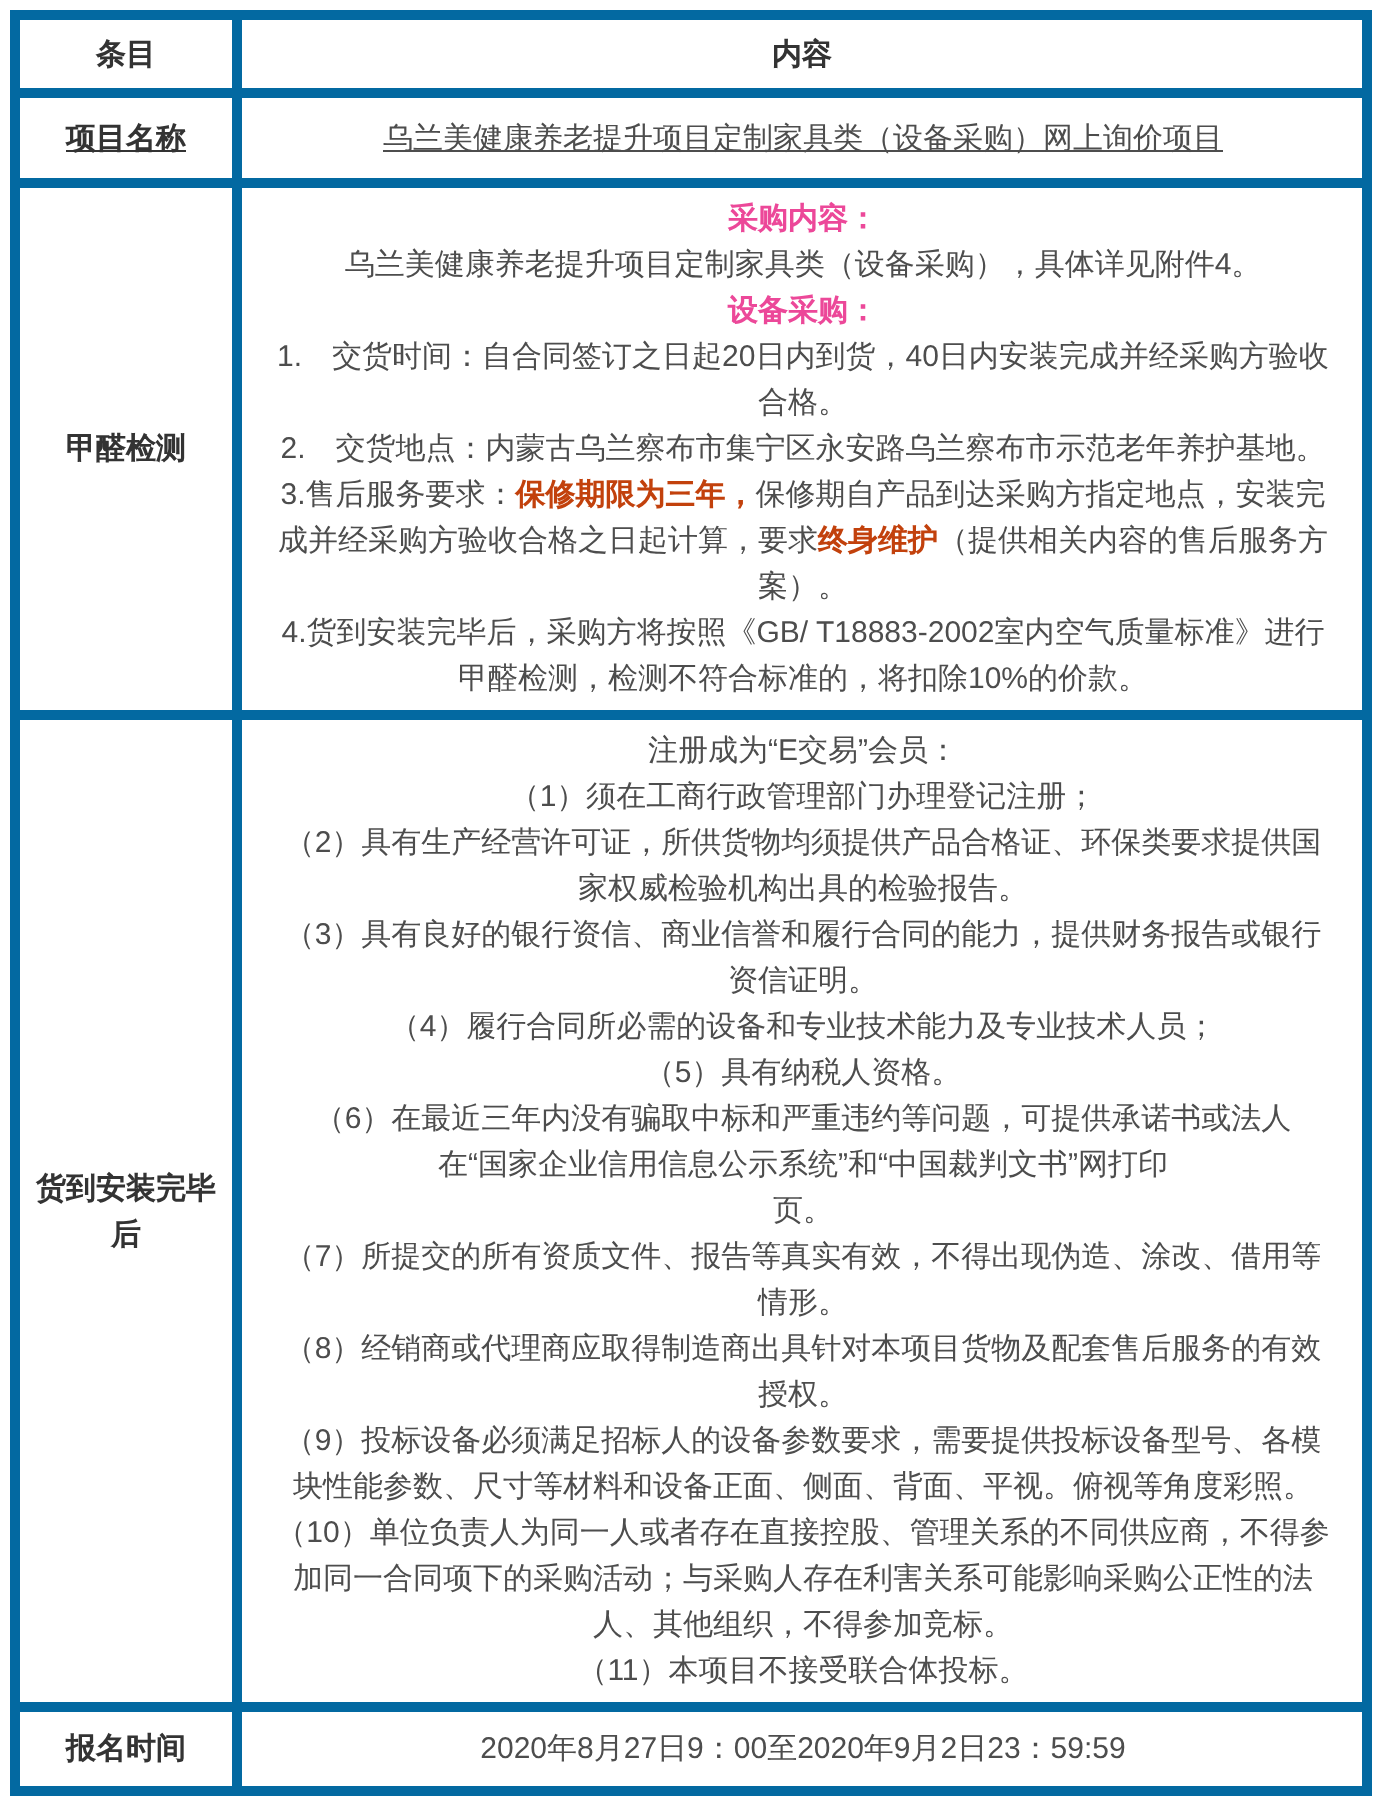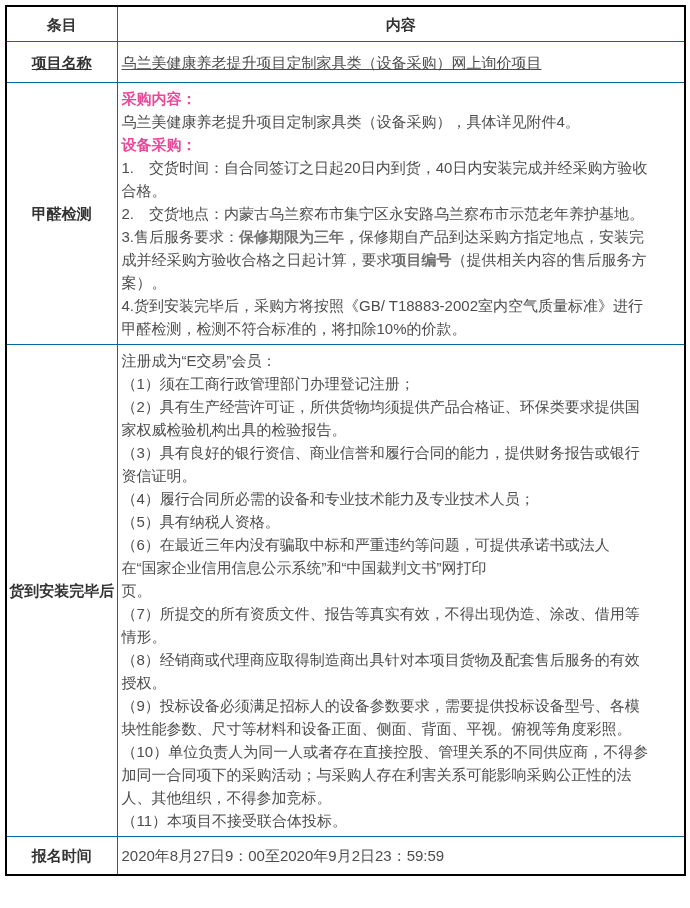--- a/index.html
+++ b/index.html
@@ -20,43 +20,43 @@
     border-collapse: collapse;
     table-layout: fixed;
     width: 681px;
     border: 2px solid #000000;
     color: #4d4d4d;
     font-size: 15px;
     line-height: 23px;
   }
   table.notice col.c1 { width: 111px; }
   table.notice td {
-    border: 1px solid #0369a1;
+    border: 5px solid #0369a1;
     vertical-align: middle;
     overflow: hidden;
   }
   td.label {
     text-align: center;
     font-weight: bold;
     color: #333333;
     padding: 2px 2px;
     word-break: break-all;
   }
   td.content {
-    text-align: left;
+    text-align: center;
     padding: 4px 3px 4px 4px;
     white-space: pre-wrap;
     word-break: break-all;
   }
   tr.r-head td { height: 30px; }
   tr.r-name td { height: 32px; text-decoration: underline; }
   tr.r-num  td { height: 31px; }
   tr.r-time td { height: 29px; }
   .b { font-weight: bold; color: #ec4899; }
-  .red { color: #737373; font-weight: bold; }
+  .red { color: #c2410c; font-weight: bold; }
 </style>
 </head>
 <body>
 
 <div class="page">
   <table class="notice">
     <colgroup>
         <col class="c1">
         <col class="c2">
       </colgroup>
@@ -71,21 +71,21 @@
       </tr>
       <tr>
         <td class="label">甲醛检测</td>
         <td class="content"><span class="b">采购内容：</span><span>
 乌兰美健康养老提升项目定制家具类（设备采购），具体详见附件4。
 </span><span class="b">设备采购：</span><span>
 1.　交货时间：自合同签订之日起20日内到货，40日内安装完成并经采购方验收
 合格。
 2.　交货地点：内蒙古乌兰察布市集宁区永安路乌兰察布市示范老年养护基地。
 3.售后服务要求：</span><span class="b red">保修期限为三年，</span><span>保修期自产品到达采购方指定地点，安装完
-成并经采购方验收合格之日起计算，要求</span><span class="b red">项目编号</span><span>（提供相关内容的售后服务方
+成并经采购方验收合格之日起计算，要求</span><span class="b red">终身维护</span><span>（提供相关内容的售后服务方
 案）。
 4.货到安装完毕后，采购方将按照《GB/ T18883-2002室内空气质量标准》进行
 甲醛检测，检测不符合标准的，将扣除10%的价款。</span></td>
       </tr>
       <tr>
         <td class="label">货到安装完毕后</td>
         <td class="content">注册成为“E交易”会员：
 （1）须在工商行政管理部门办理登记注册；
 （2）具有生产经营许可证，所供货物均须提供产品合格证、环保类要求提供国
 家权威检验机构出具的检验报告。

